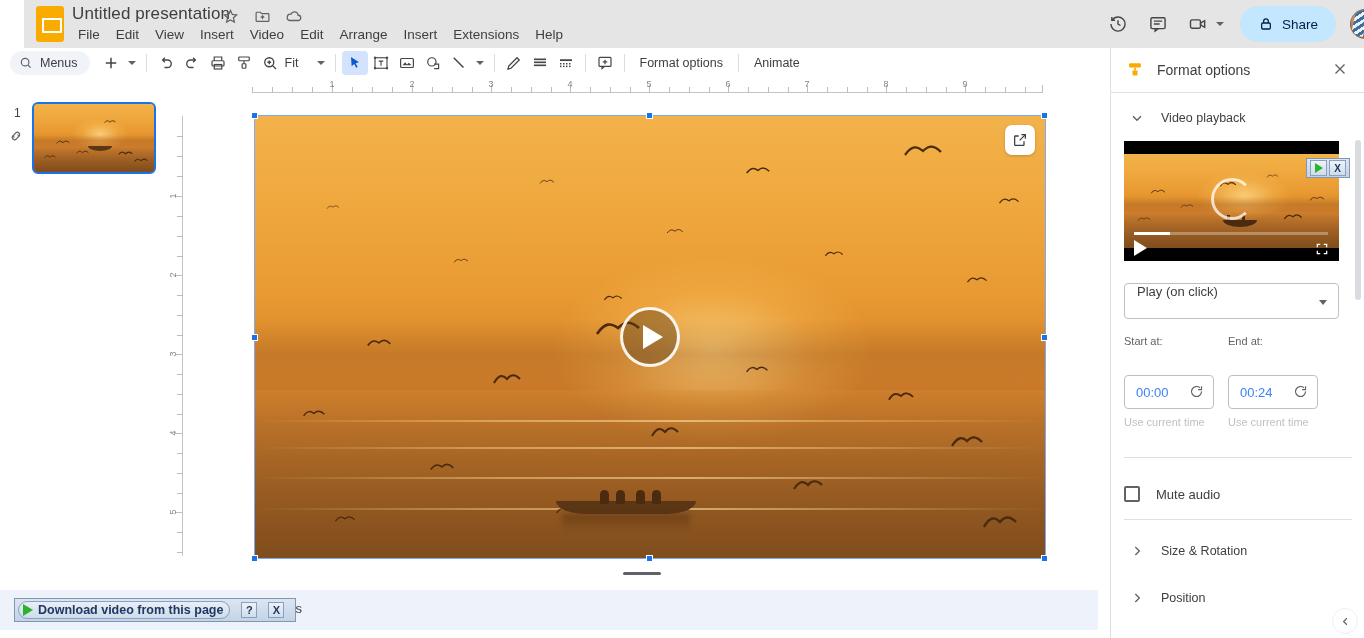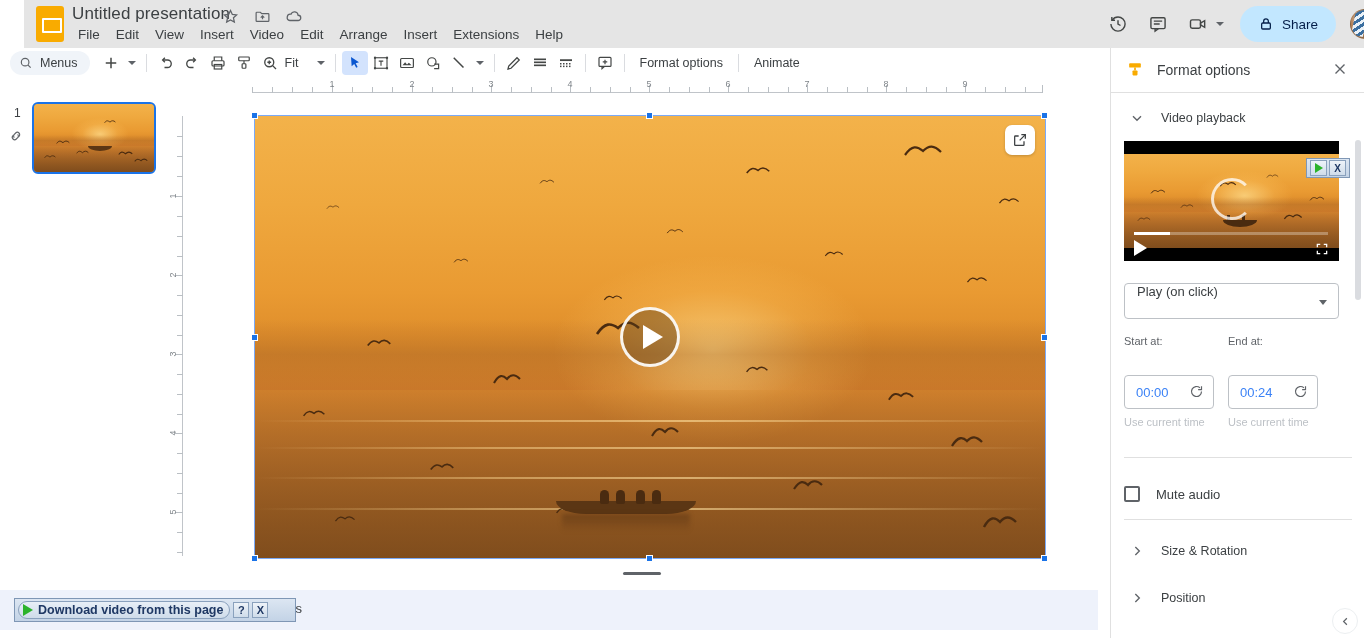--- a/index.html
+++ b/index.html
@@ -233,21 +233,21 @@
   .panel-collapse {
     position: absolute; right: 6px; bottom: 4px; width: 26px; height: 26px; border-radius: 50%;
     background: #fff; border: 1px solid #eceff1; display: flex; align-items: center; justify-content: center;
     color: #5f6368; cursor: pointer;
   }
 
   
   .ext-bottom {
     position: absolute; left: 14px; top: 598px; width: 282px; height: 24px;
     background: linear-gradient(180deg,#dce6f2 0%, #c3d3e6 100%);
-    border: 1px solid #7f97b5; display: flex; align-items: center; gap: 0;
+    border: 1px solid #7f97b5; display: flex; align-items: center; gap: 8px;
   }
   .ext-pill {
     display: flex; align-items: center; height: 18px; margin-left: 3px; padding: 0 6px 0 4px;
     background: linear-gradient(180deg,#e8eff7 0%, #cfdcea 100%);
     border: 1px solid #8aa1bd; border-radius: 9px; cursor: pointer;
   }
   .ext-greenplay { width: 0; height: 0; border-top: 6px solid transparent; border-bottom: 6px solid transparent; border-left: 10px solid #2bb32b; margin-right: 5px; }
   .ext-text { font-size: 12.5px; color: #1f3864; font-weight: bold; white-space: nowrap; }
   .ext-sq {
     width: 16px; height: 16px; margin-left: 3px;

